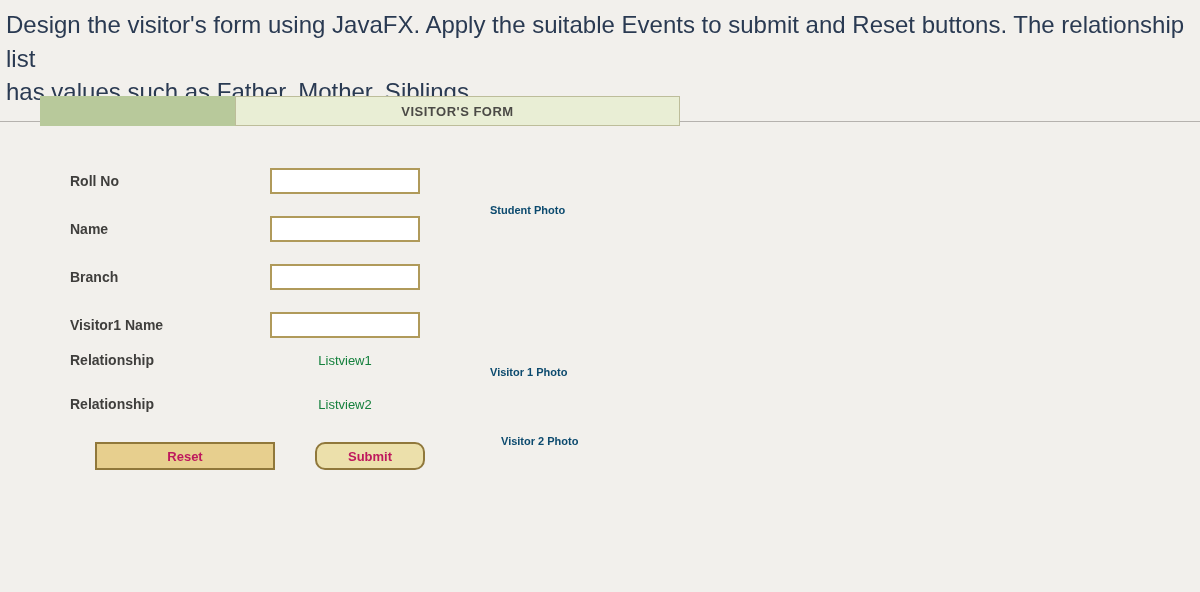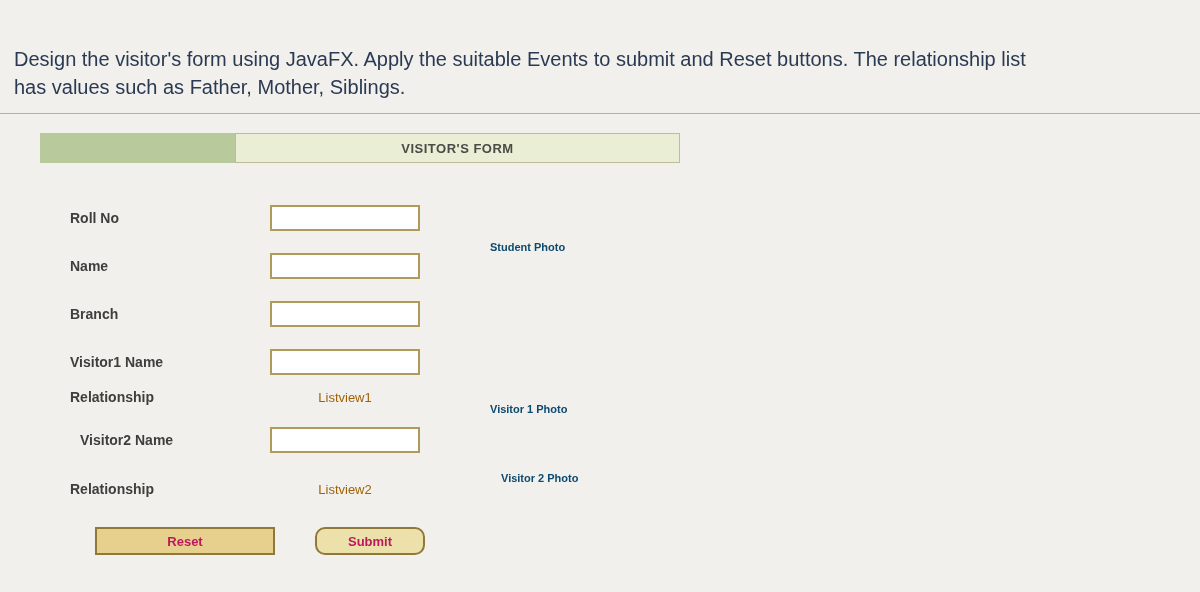--- a/index.html
+++ b/index.html
@@ -11,26 +11,25 @@
     background: #f2f0ec;
     overflow: hidden;
   }
   .page {
     width: 1200px;
     height: 592px;
     box-sizing: border-box;
     position: relative;
   }
   .question-bar {
-    padding: 8px 10px 12px 14px;
-    font-size: 20px;
+    padding: 8px 10px 12px 6px;
+    font-size: 24px;
     color: #2a3a52;
     line-height: 1.4;
     border-bottom: 1px solid #b5b2ae;
-    margin-top: 37px;
   }
   .form-wrap {
     position: absolute;
     left: 40px;
     top: 96px;
     width: 640px;
   }
   .header-row {
     display: flex;
     align-items: center;
@@ -94,21 +93,21 @@
     align-items: center;
     justify-content: center;
     cursor: pointer;
   }
   .btn.submit {
     background: #ece0ab;
     border-radius: 10px;
   }
   .listview-placeholder {
     font-size: 13px;
-    color: #a16207;
+    color: #15803d;
     font-weight: 500;
   }
   .photo-label {
     position: absolute;
     font-size: 11px;
     color: #0c4a6e;
     font-weight: 600;
     white-space: nowrap;
   }
   .photo-student  { left: 490px; top: 204px; }
@@ -166,26 +165,20 @@
           </div>
       </div>
 
       <div class="row">
         <div class="lbl">Relationship</div>
         <div class="ctl">
             <span class="listview-placeholder">Listview1</span>
           </div>
       </div>
 
-      <div class="row">
-        <div class="lbl indent1">Visitor2 Name</div>
-        <div class="ctl">
-            <div class="txt"></div>
-          </div>
-      </div>
 
       <div class="row" style="margin-top:28px;">
         <div class="lbl">Relationship</div>
         <div class="ctl">
             <span class="listview-placeholder">Listview2</span>
           </div>
       </div>
 
       <div class="row buttons">
         <div class="lbl" style="width:180px;">

